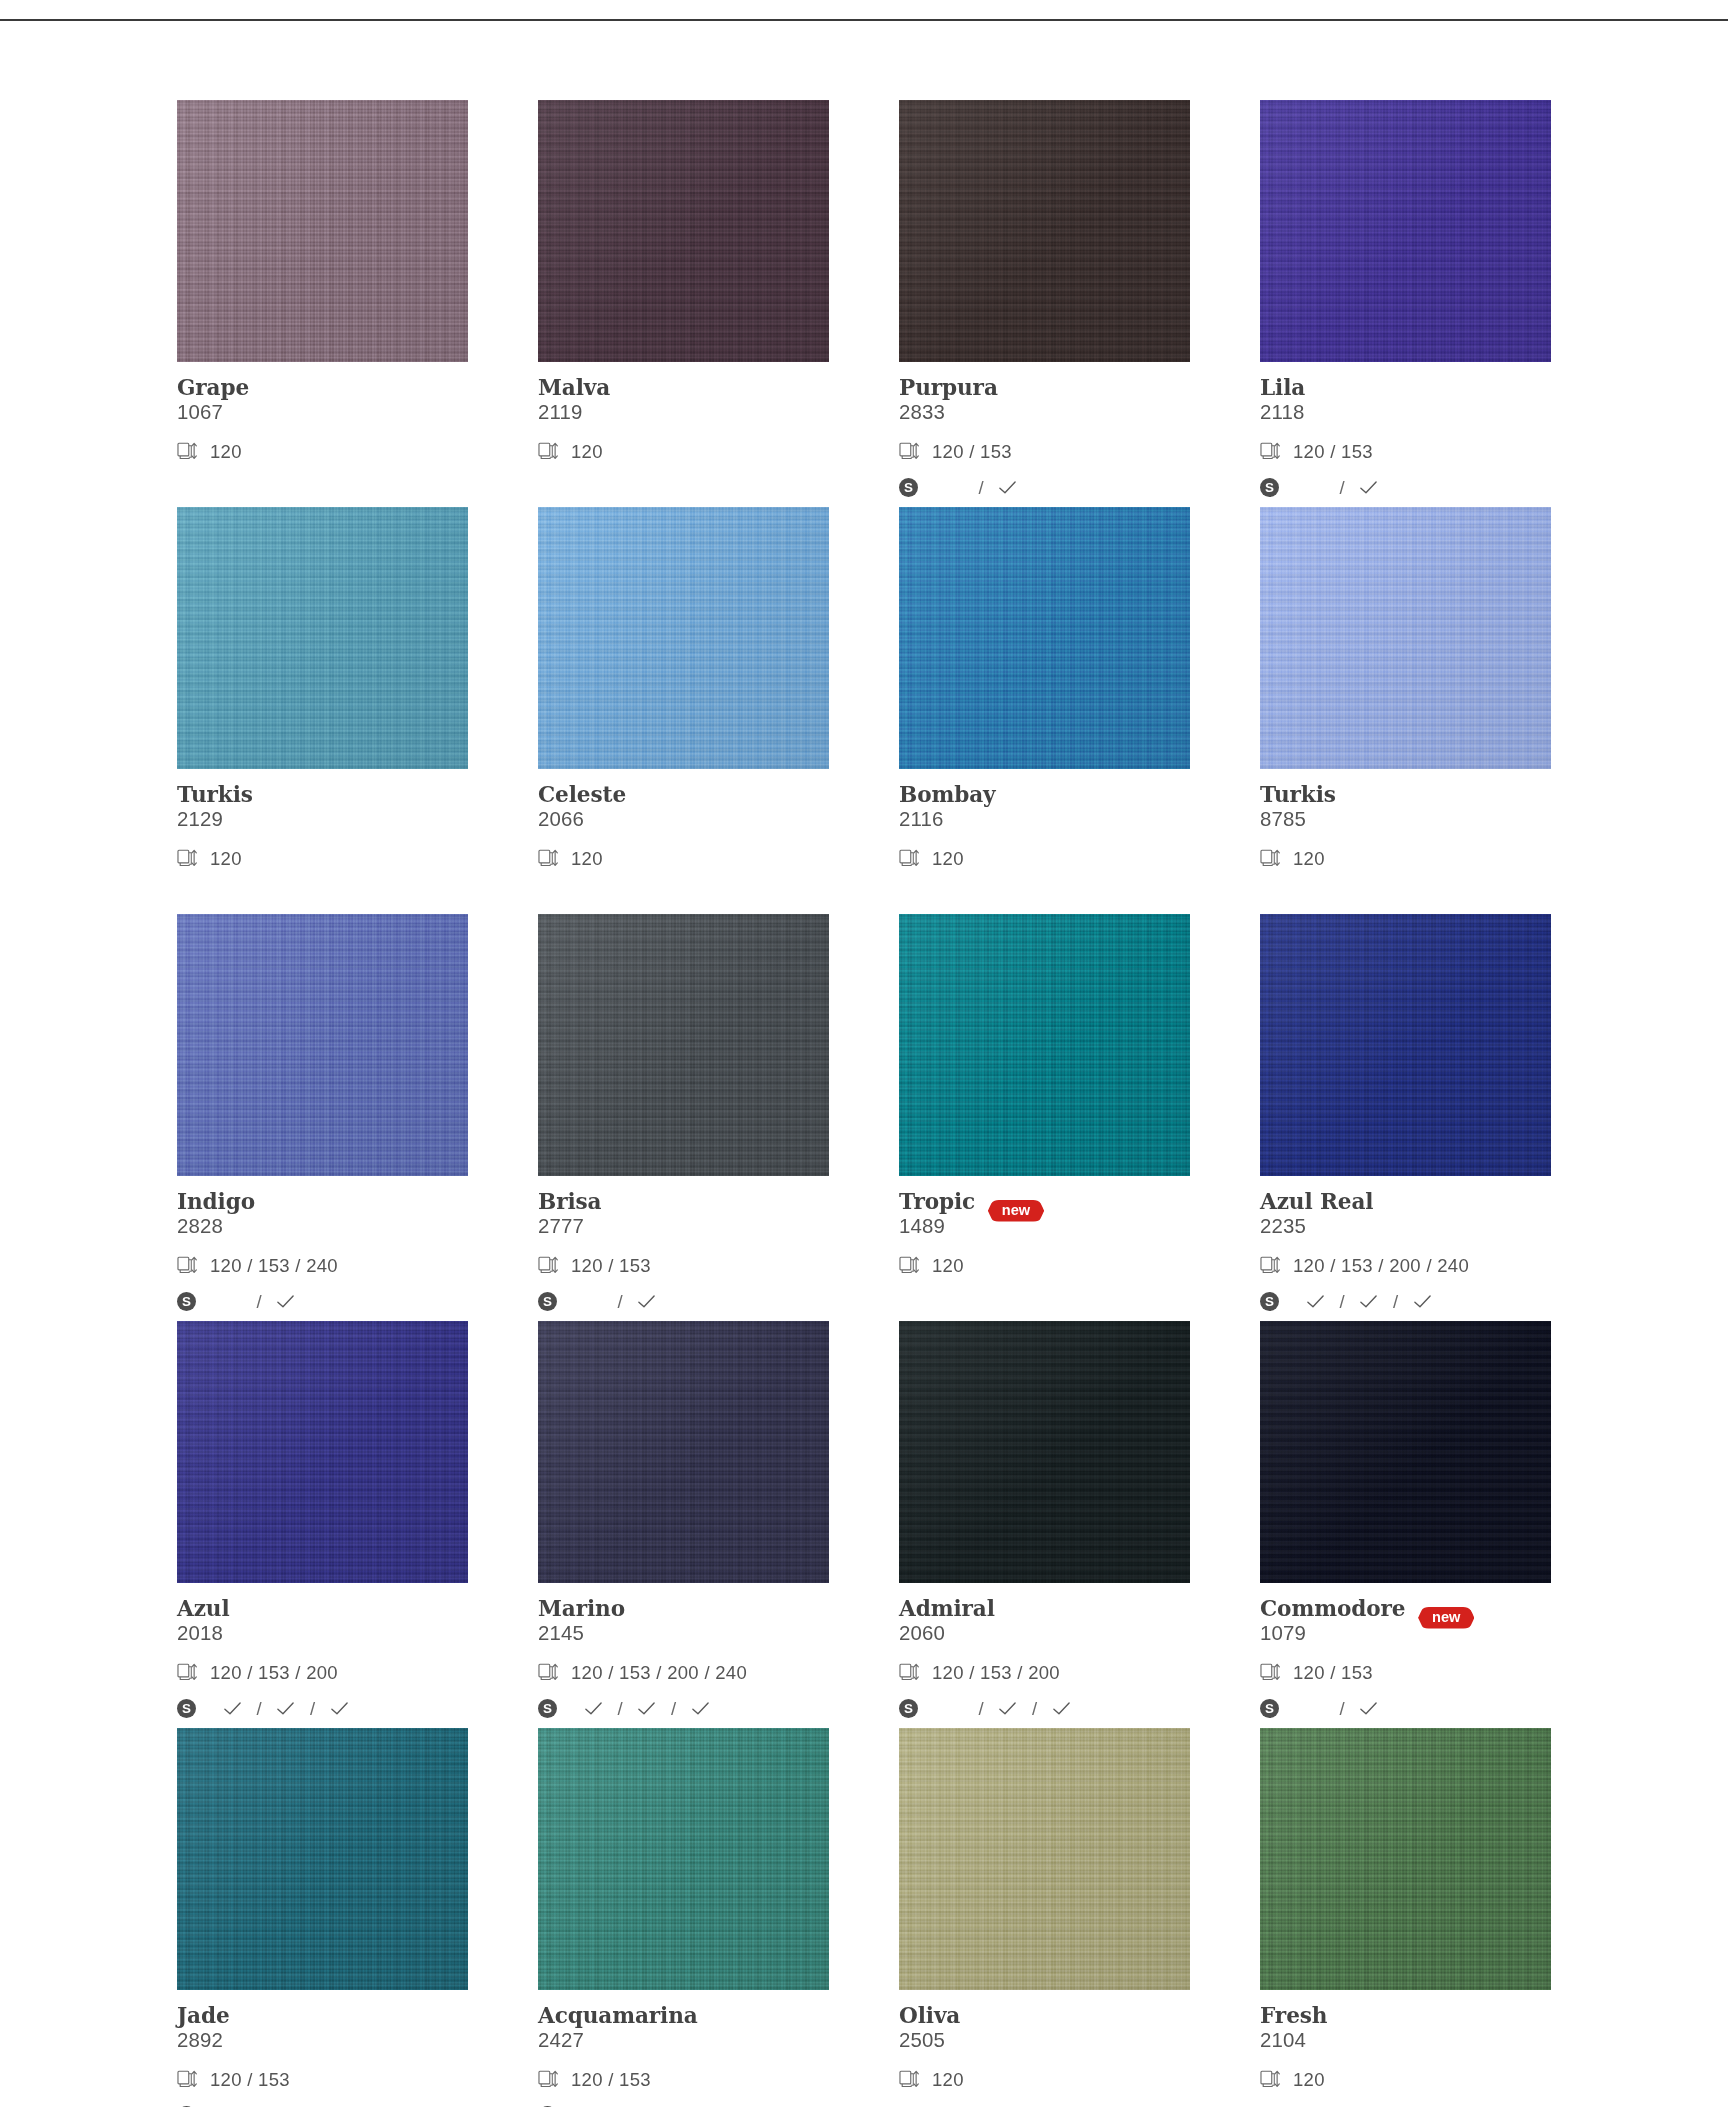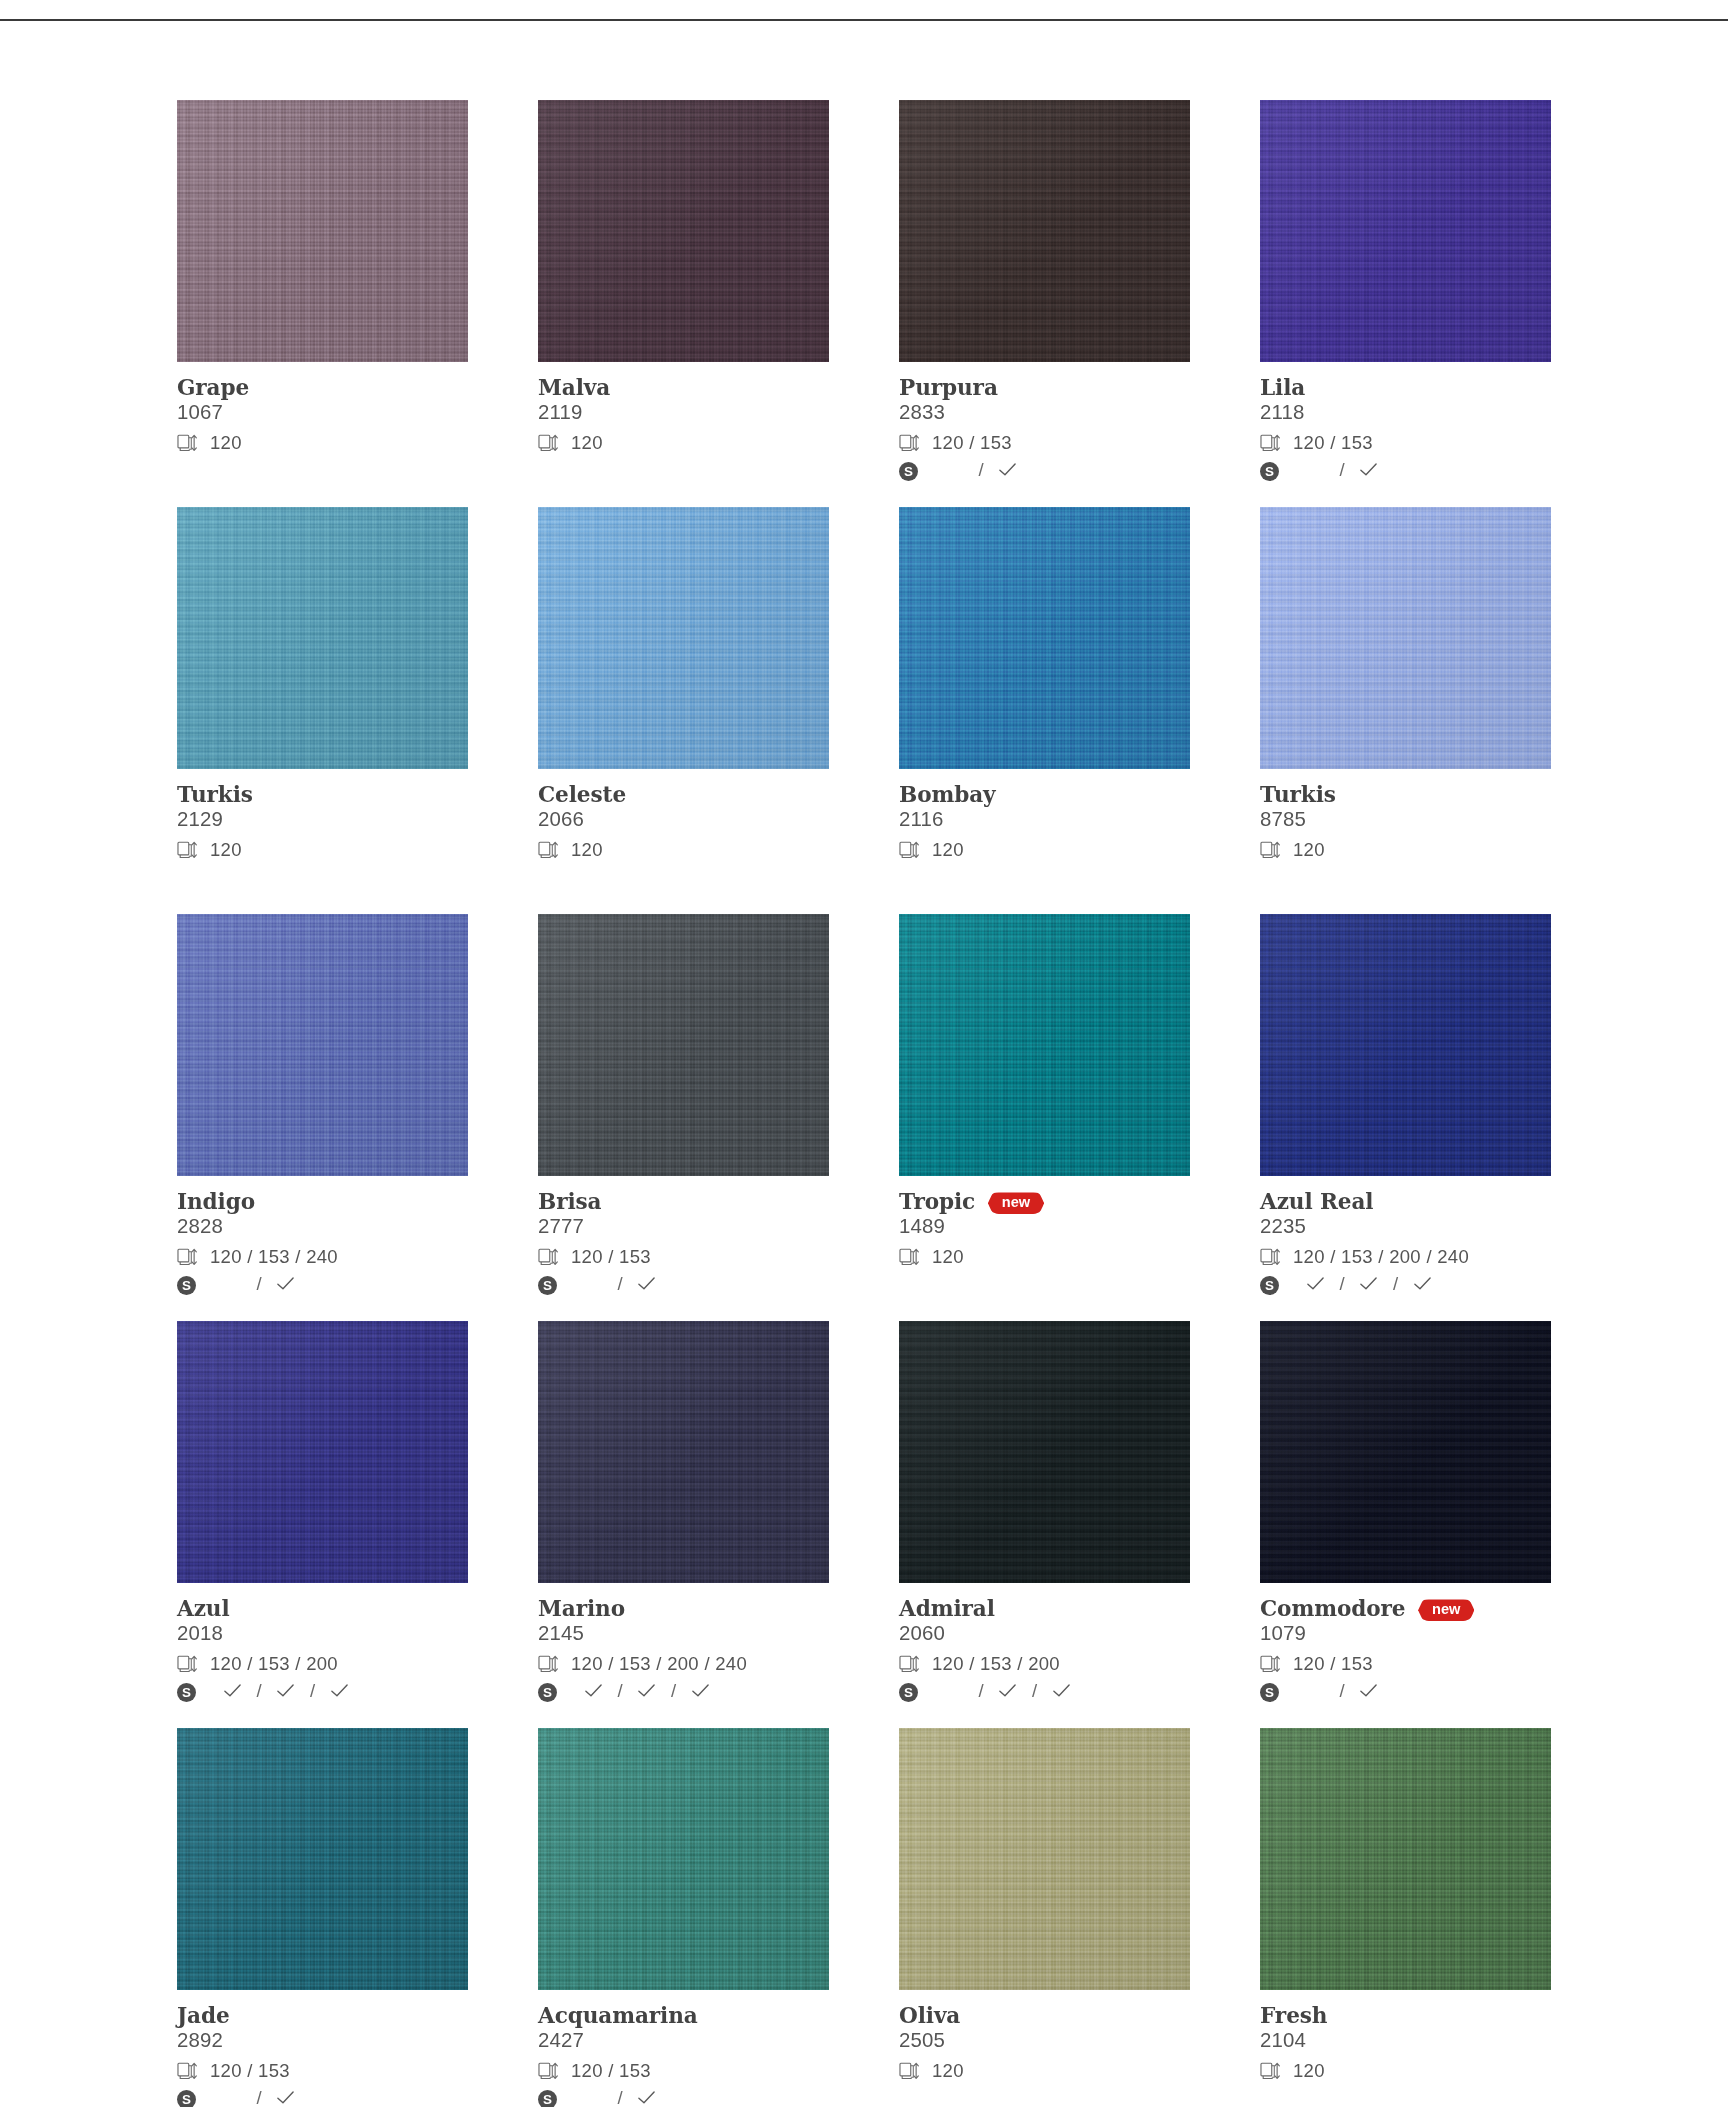--- a/index.html
+++ b/index.html
@@ -107,21 +107,21 @@
 
   
   .caption {
     position: relative;
     padding-top: 14px;
     width: 291px;
   }
 
   .name-row {
     display: flex;
-    align-items: flex-end;
+    align-items: flex-start;
     height: 24px;
   }
 
   .name {
     font-family: "DejaVu Serif", "Liberation Serif", serif;
     font-weight: 700;
     font-size: 21.6px;
     line-height: 24px;
     color: #434343;
     letter-spacing: -0.1px;
@@ -164,23 +164,23 @@
     font-weight: 400;
     font-size: 20.4px;
     line-height: 25.5px;
     color: #555555;
     margin-top: 0;
     letter-spacing: 0.2px;
   }
 
   .spec-row {
     display: flex;
-    align-items: flex-end;
+    align-items: center;
     height: 21.6px;
-    margin-top: 6px;
+    margin-top: 15px;
   }
 
   .icon-slot {
     width: 33px;
     flex: 0 0 33px;
     display: flex;
     align-items: center;
   }
 
   .roll-icon { display: block; }

